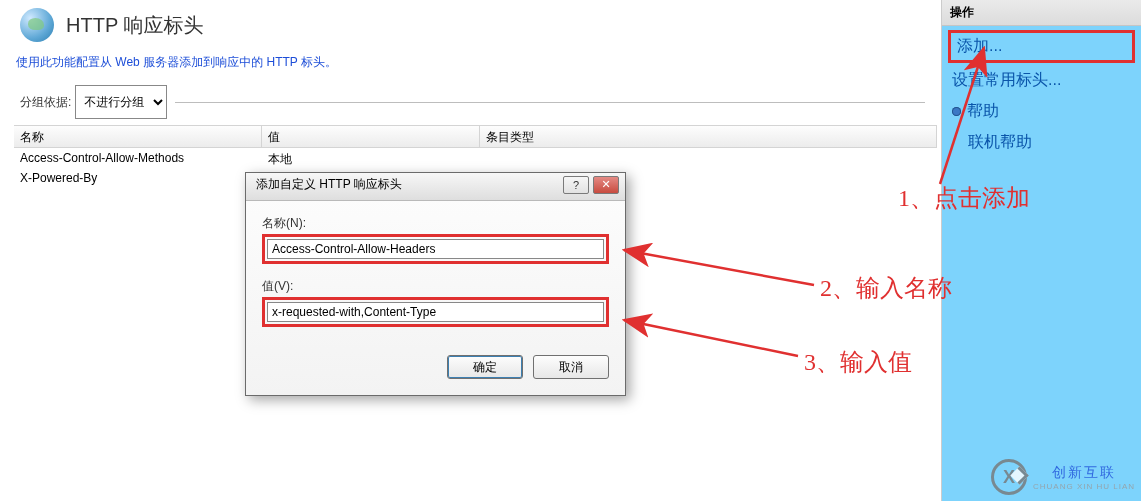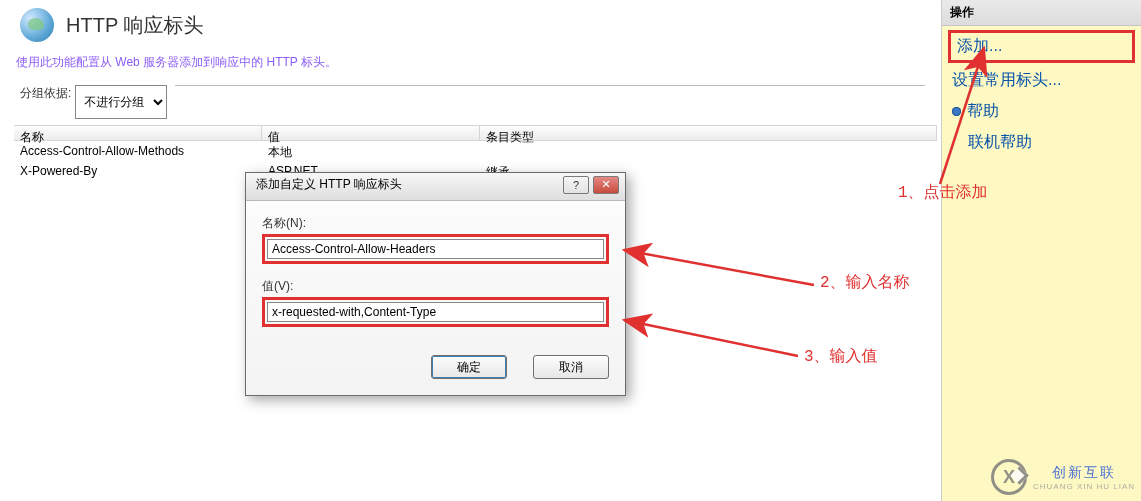--- a/index.html
+++ b/index.html
@@ -3,28 +3,28 @@
 <meta charset="utf-8">
 <style>
 * { box-sizing: border-box; margin: 0; padding: 0; }
 body { font-family: "Microsoft YaHei", Tahoma, sans-serif; font-size: 12px; background: #fff; width: 1141px; height: 501px; overflow: hidden; position: relative; }
 
 .main-area { position: absolute; left: 6px; top: 0; width: 940px; height: 501px; background: #fff; border-right: 1px solid #ccc; }
 .main-header { display: flex; align-items: center; padding: 8px 14px 6px; }
 .globe-icon { width: 34px; height: 34px; border-radius: 50%; background: radial-gradient(circle at 30% 30%, #cfe9ff, #5fa8d6 60%, #2a7db0); margin-right: 12px; position: relative; }
 .globe-icon::after { content:""; position:absolute; left:8px; top:10px; width:16px; height:12px; background:#7fc97f; border-radius:50% 60% 40% 50%; opacity:.7; }
 .page-title { font-size: 20px; color: #333; }
-.page-desc { font-size: 12px; color: #8b5cf6; padding: 6px 10px 14px; }
+.page-desc { font-size: 12px; color: #1d4ed8; padding: 6px 10px 14px; }
 
-.group-row { display:flex; padding: 0 14px 4px; }
+.group-row { display:flex; align-items:center; padding: 0 14px 4px; }
 .group-label { font-size:12px; color:#333; margin-right:4px; }
 .group-select { border:1px solid #888; background:#fff; font-size:12px; height:34px; width:92px; padding:1px 4px; }
 .group-sep { flex:1; height:1px; background:#bdbdbd; margin-left:8px; margin-right:6px; }
 
-.grid-header { display:flex; background:linear-gradient(#fdfdfd,#ececec); border-top:1px solid #d4d4d4; border-bottom:1px solid #d4d4d4; height:16px; margin:2px 8px 0; }
+.grid-header { display:flex; background:linear-gradient(#fdfdfd,#ececec); border-top:1px solid #d4d4d4; border-bottom:1px solid #d4d4d4; height:23px; margin:2px 8px 0; }
 .col { border-right:1px solid #d4d4d4; padding:3px 6px; }
 .col-name { width:248px; }
 .col-value { width:218px; }
 .col-type { flex:1; }
 
 .grid-body { margin:0 8px; }
 .grid-row { display:flex; height:20px; }
 .grid-row .col { border-right:none; }
 
 
@@ -34,35 +34,35 @@
 .dlg-btns { display:flex; gap:4px; }
 .dlg-help, .dlg-close { width:26px; height:18px; border:1px solid #7a7a7a; border-radius:2px; font-size:11px; display:flex; align-items:center; justify-content:center; }
 .dlg-help { background:linear-gradient(#f6f6f6,#e2e2e2); color:#333; }
 .dlg-close { background:linear-gradient(#e48a84,#c84b3f); color:#fff; }
 
 .dlg-body { padding:14px 16px 4px; }
 .fld-label { font-size:12px; color:#333; margin-bottom:2px; }
 .red-outline { border:3px solid #e03030; padding:2px; margin-bottom:14px; }
 .fld-input { width:100%; height:20px; border:1px solid #888; padding:1px 4px; font-size:12px; background:#fff; }
 
-.dlg-footer { display:flex; justify-content:flex-end; gap:26px; padding:10px 16px 16px; }
+.dlg-footer { display:flex; justify-content:flex-end; gap:10px; padding:10px 16px 16px; }
 .btn { width:76px; height:24px; border:1px solid #707070; background:linear-gradient(#fdfdfd,#e7e7e7); border-radius:3px; font-size:12px; }
 .btn.primary { box-shadow:0 0 0 1px #3c7fb1 inset; }
 
 
-.right-panel { position:absolute; left:941px; top:0; width:200px; height:501px; background:#fef9c3; border-left:1px solid #ccc; }
+.right-panel { position:absolute; left:941px; top:0; width:200px; height:501px; background:#7dd3fc; border-left:1px solid #ccc; }
 .rp-header { background:linear-gradient(#eaeaea,#dcdcdc); border-bottom:1px solid #c5c5c5; padding:4px 8px; font-size:12px; font-weight:bold; }
 .rp-item { display:flex; align-items:center; padding:5px 10px; font-size:16px; color:#0a55aa; cursor:pointer; gap:6px; }
 .rp-item .dot { width:9px; height:9px; border-radius:50%; background:#609de0; }
 .rp-item.help-item .dot { background:#3b78c4; box-shadow:0 0 0 1px #23558f inset; }
 .rp-add-box { border:3px solid #e03030; margin:4px 6px 2px 6px; }
 .rp-add-box .rp-item { padding:3px 6px; }
 
 
-.annot { position:absolute; font-size:16px; color:#e03030; font-family:Liberation Mono, monospace; }
+.annot { position:absolute; font-size:24px; color:#e03030; font-family:Liberation Serif, serif; }
 .arrow { position:absolute; pointer-events:none; }
 
 
 .watermark { position:absolute; right:6px; bottom:6px; display:flex; align-items:center; gap:6px; opacity:.8; }
 .wm-circle { width:36px; height:36px; border:3px solid #777; border-radius:50%; display:flex; align-items:center; justify-content:center; color:#777; font-weight:bold; font-size:18px; position:relative; }
 .wm-circle::after { content:""; position:absolute; right:-2px; top:7px; width:10px; height:10px; border-right:3px solid #777; border-top:3px solid #777; transform:rotate(45deg); background:#fff; }
 .wm-text { font-size:14px; color:#1d4ed8; letter-spacing:2px;text-align:center; }
 .wm-sub { font-size:8px; color:#999; letter-spacing:1px; }
 </style>
 </head>

